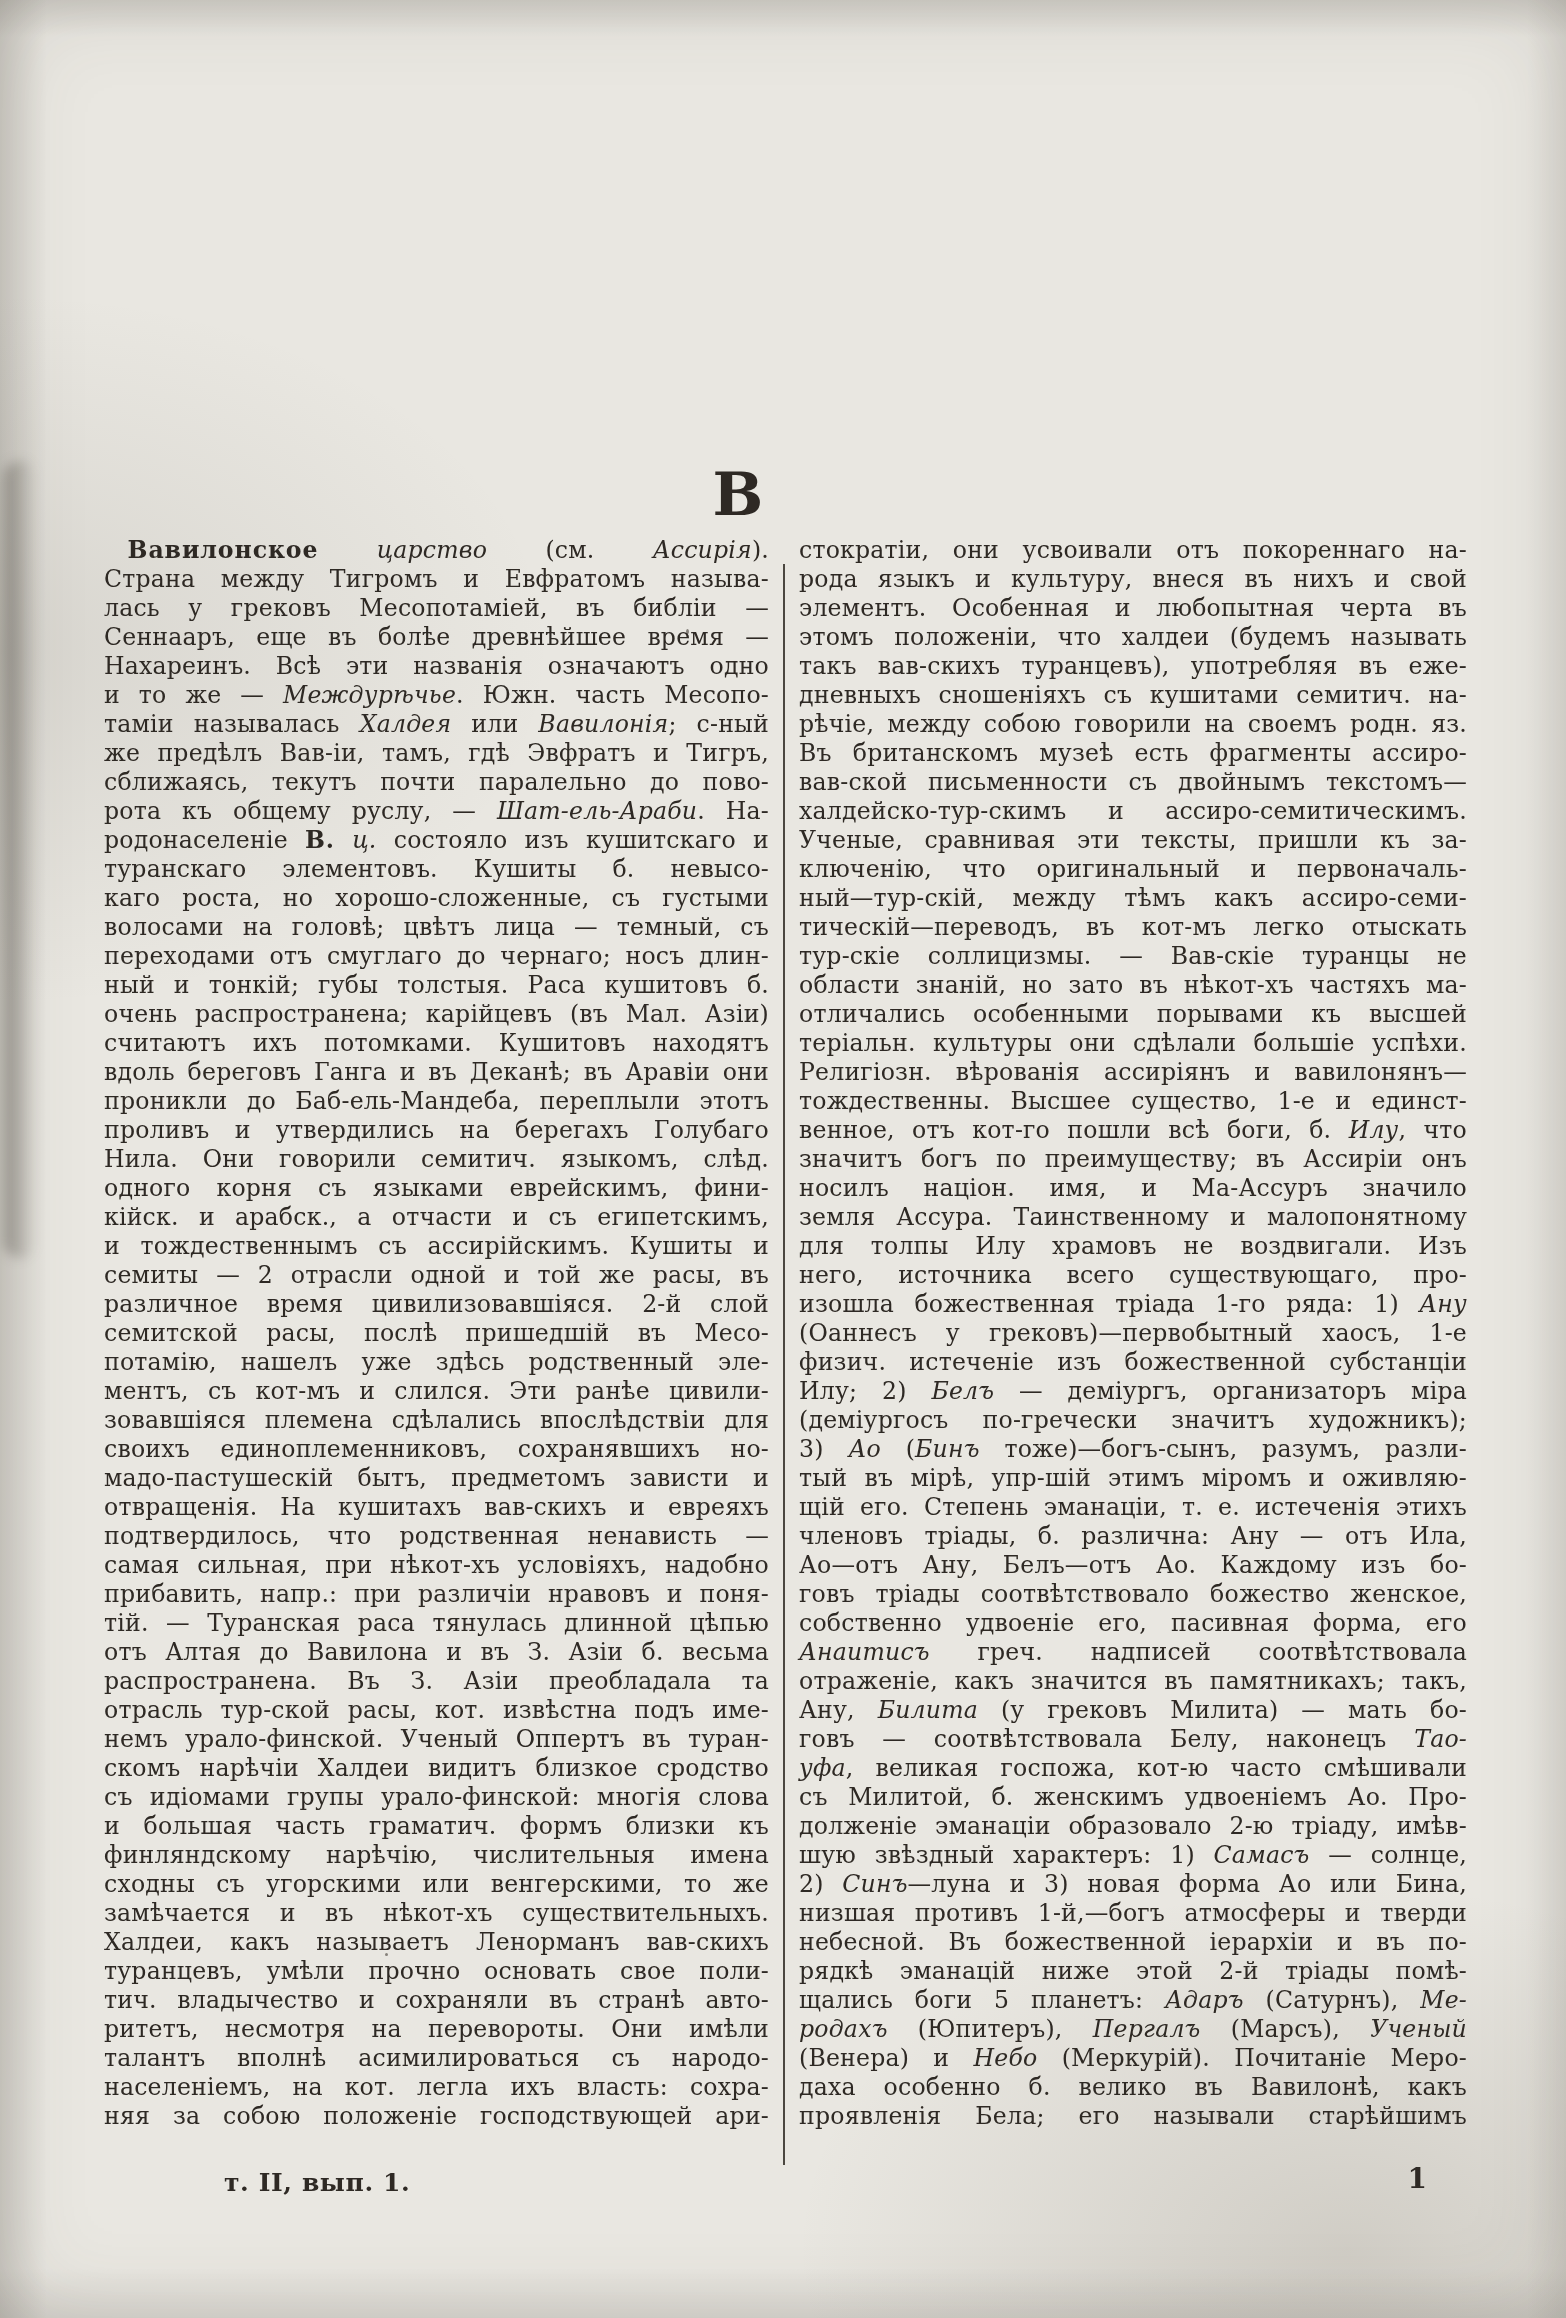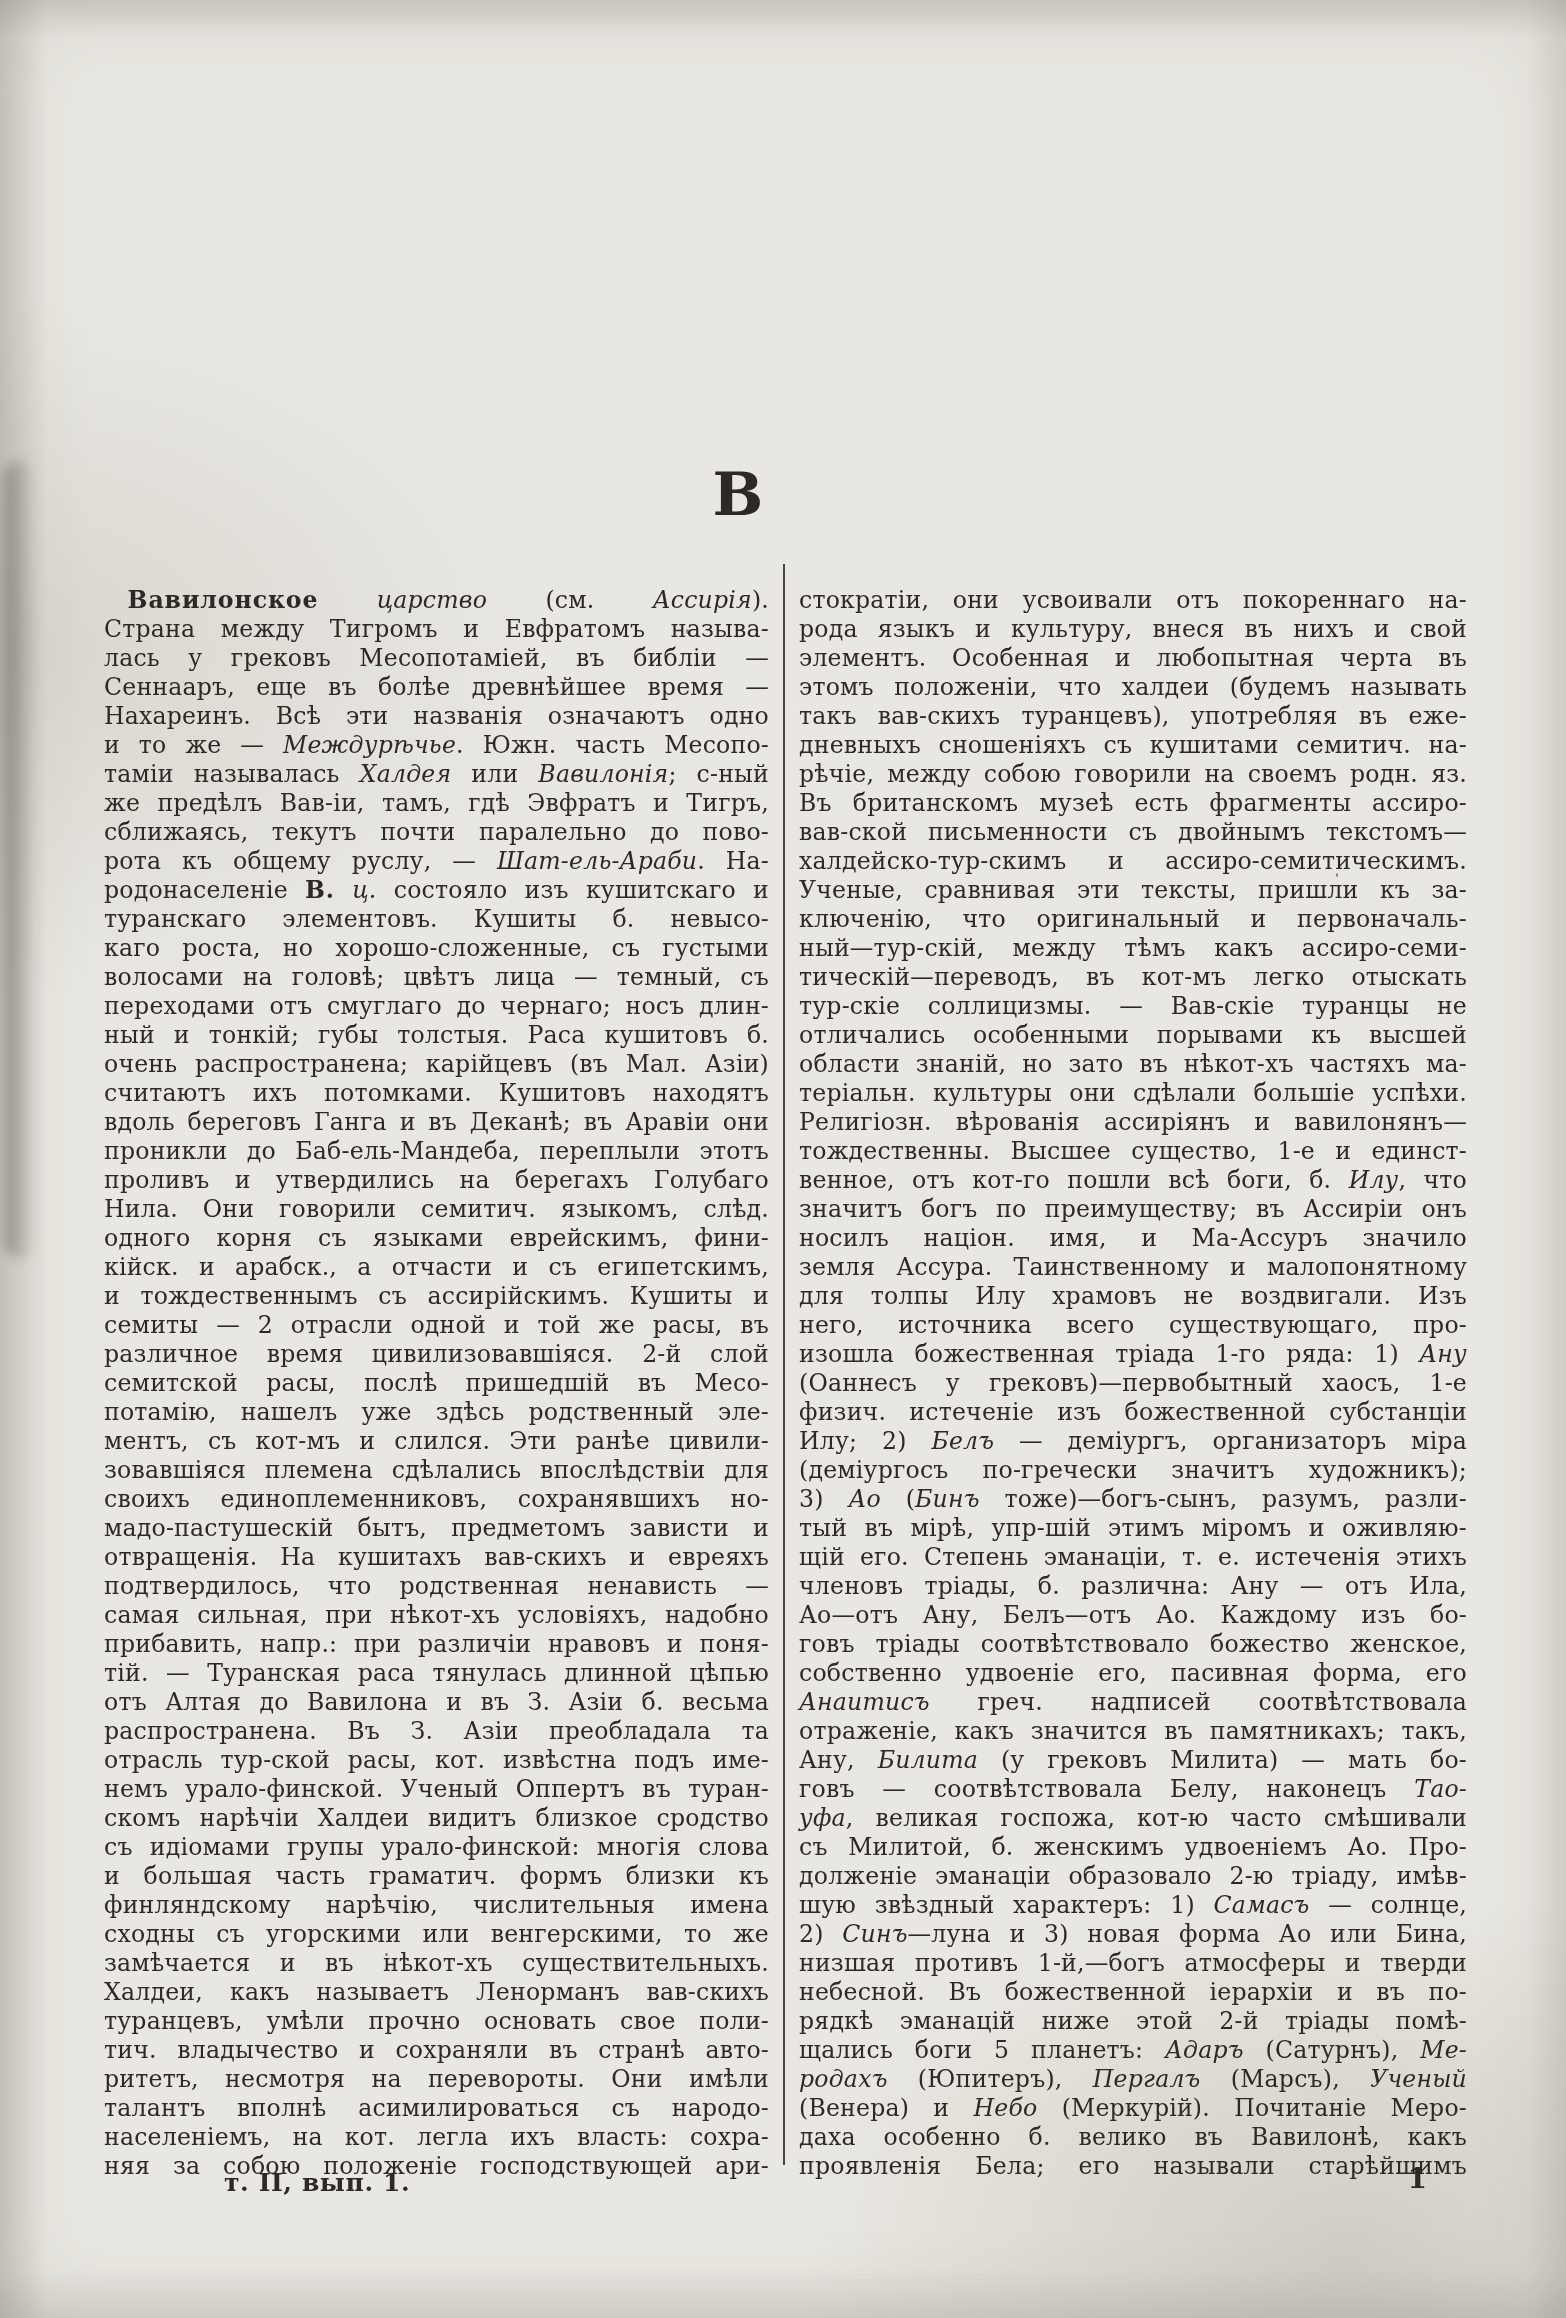--- a/index.html
+++ b/index.html
@@ -30,21 +30,21 @@
     position:absolute;left:0;right:89px;top:464px;
     text-align:center;
     font-size:60px;line-height:1;font-weight:700;
     letter-spacing:1.2px;
   }
   .divider-rule{
     position:absolute;left:783px;top:564px;width:1.8px;height:1601px;
     background:rgba(40,35,28,.82);
   }
   .col{
-    position:absolute;top:586px;
+    position:absolute;top:536px;
     font-size:23.6px;
     letter-spacing:0.2px;
   }
   .col-left{left:104px;width:665px;}
   .col-right{left:799px;width:668px;}
   .line{
     height:29px;line-height:29px;
     text-align:justify;
     text-align-last:justify;
     white-space:nowrap;
@@ -146,22 +146,22 @@
       <div class="line">дневныхъ сношеніяхъ съ кушитами семитич. на-</div>
       <div class="line">рѣчіе, между собою говорили на своемъ родн. яз.</div>
       <div class="line">Въ британскомъ музеѣ есть фрагменты ассиро-</div>
       <div class="line">вав-ской письменности съ двойнымъ текстомъ—</div>
       <div class="line">халдейско-тур-скимъ и ассиро-семитическимъ.</div>
       <div class="line">Ученые, сравнивая эти тексты, пришли къ за-</div>
       <div class="line">ключенію, что оригинальный и первоначаль-</div>
       <div class="line">ный—тур-скій, между тѣмъ какъ ассиро-семи-</div>
       <div class="line">тическій—переводъ, въ кот-мъ легко отыскать</div>
       <div class="line">тур-скіе соллицизмы. — Вав-скіе туранцы не</div>
+      <div class="line">области знаній, но зато въ нѣкот-хъ частяхъ ма-</div>
       <div class="line">отличались особенными порывами къ высшей</div>
-      <div class="line">области знаній, но зато въ нѣкот-хъ частяхъ ма-</div>
       <div class="line">теріальн. культуры они сдѣлали большіе успѣхи.</div>
       <div class="line">Религіозн. вѣрованія ассиріянъ и вавилонянъ—</div>
       <div class="line">тождественны. Высшее существо, 1-е и единст-</div>
       <div class="line">венное, отъ кот-го пошли всѣ боги, б. <span class="i">Илу</span>, что</div>
       <div class="line">значитъ богъ по преимуществу; въ Ассиріи онъ</div>
       <div class="line">носилъ націон. имя, и Ма-Ассуръ значило</div>
       <div class="line">земля Ассура. Таинственному и малопонятному</div>
       <div class="line">для толпы Илу храмовъ не воздвигали. Изъ</div>
       <div class="line">него, источника всего существующаго, про-</div>
       <div class="line">изошла божественная тріада 1-го ряда: 1) <span class="i">Ану</span></div>

